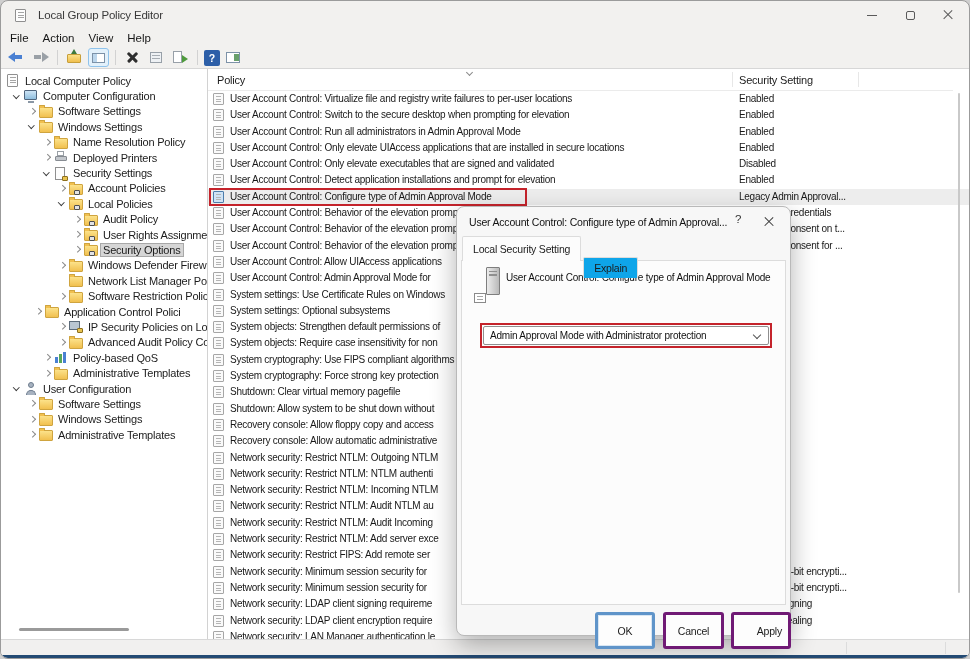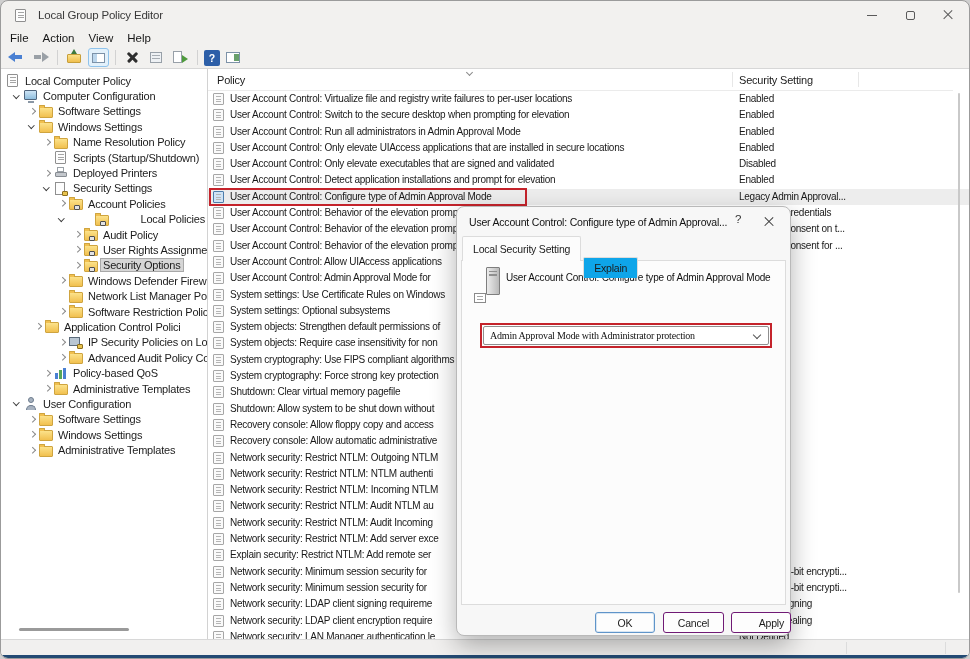--- a/index.html
+++ b/index.html
@@ -101,24 +101,24 @@
   .dlg-tab{height:21px;margin-top:21px;padding:4px 10px 0;font-size:10.5px;letter-spacing:-0.2px;color:#1c1c1c;background:#0ea5e9;border:1px solid #dcdcdc;border-bottom:none;border-radius:2px 2px 0 0;margin-right:2px;}
   .dlg-tab.active{height:25px;margin-top:0;padding-top:6px;background:#fcfcfc;}
   .dlg-page{position:absolute;left:4px;right:4px;top:53px;bottom:30px;background:#fcfcfc;border:1px solid #dcdcdc;z-index:1;}
   .dlg-icon{position:absolute;left:12px;top:6px;width:34px;height:36px;}
   .tower{position:absolute;left:12px;top:0;width:14px;height:28px;background:linear-gradient(to right,#ececec,#b9b9b9);border:1px solid #7e7e7e;border-radius:1px;}
   .tower::before{content:"";position:absolute;left:2px;top:3px;right:2px;height:7px;background:repeating-linear-gradient(to bottom,#8f8f8f 0 1.5px,transparent 1.5px 3.5px);}
   .pages{position:absolute;left:0;bottom:0;width:12px;height:10px;background:#fff;border:1px solid #8a8a8a;}
   .pages::before{content:"";position:absolute;left:2px;top:2px;right:2px;height:5px;background:repeating-linear-gradient(to bottom,#a5a5a5 0 1px,transparent 1px 2.6px);}
   .dlg-label{position:absolute;left:44px;top:11px;font-size:10px;letter-spacing:-0.2px;white-space:nowrap;color:#111;}
   .dd-outer{position:absolute;left:18px;top:62px;width:292px;height:25px;border:2px solid var(--anno,#c4232b);display:flex;align-items:center;padding:1px;}
-  .dropdown{flex:1;height:19px;background:#fff;border:1px solid #8f8f8f;border-radius:2px;display:flex;align-items:center;padding:0 20px 0 6px;font-size:10px;letter-spacing:-0.2px;color:#111;position:relative;white-space:nowrap;overflow:hidden;font-family:Liberation Serif, serif;}
+  .dropdown{flex:1;height:19px;background:#fff;border:1px solid #8f8f8f;border-radius:2px;display:flex;align-items:center;padding:0 20px 0 6px;font-size:10px;letter-spacing:-0.2px;color:#111;position:relative;white-space:nowrap;overflow:hidden;}
   .dd-chev{position:absolute;right:8px;top:5px;width:6px;height:6px;border-right:1.2px solid #555;border-bottom:1.2px solid #555;transform:rotate(45deg);}
   .dlg-btnrow{position:absolute;left:0;right:0;top:405px;height:21px;}
-  .dbtn{position:absolute;height:21px;font-family:"Liberation Sans",sans-serif;font-size:10.5px;letter-spacing:-0.2px;color:#1c1c1c;background:#fdfdfd;border:1px solid #701a75;border-radius:3px;}
+  .dbtn{position:absolute;height:37px;font-family:"Liberation Sans",sans-serif;font-size:10.5px;letter-spacing:-0.2px;color:#1c1c1c;background:#fdfdfd;border:3px solid #701a75;border-radius:3px;}
   .dbtn.default{border-color:#5f94c9;box-shadow:inset 0 0 0 1px #d8e6f3;}
   .pos-ok{left:138px;width:60px;} .pos-cancel{left:206px;width:61px;} .pos-apply{left:274px;width:60px;text-align:right;}
   
   .statusbar{position:absolute;left:0;right:0;bottom:0;height:19px;background:#f1f0ef;border-top:1px solid #d8d8d8;}
   .statusbar::after{content:"";position:absolute;left:0;right:0;bottom:0;height:3px;background:#234a73;}
   .ssep{position:absolute;top:2px;bottom:4px;width:1px;background:#dcdcdc;}
   .s1{left:845px;} .s2{left:944px;}
 </style>
 </head>
 <body>
@@ -178,40 +178,35 @@
           <span class="chev chev-expanded"></span>
           <span class="ico ico-folder"></span>
           <span class="tlabel">Windows Settings</span>
         </div>
         <div class="titem" style="padding-left: 41px;">
           <span class="chev chev-collapsed"></span>
           <span class="ico ico-folder"></span>
           <span class="tlabel">Name Resolution Policy</span>
         </div>
         <div class="titem" style="padding-left: 41px;">
-          <span class="chev chev-none"></span>
-          <span class="ico ico-scroll"></span>
-          <span class="tlabel">Scripts (Startup/Shutdown)</span>
-        </div>
-        <div class="titem" style="padding-left: 41px;">
           <span class="chev chev-collapsed"></span>
           <span class="ico ico-printer"></span>
           <span class="tlabel">Deployed Printers</span>
         </div>
         <div class="titem" style="padding-left: 41px;">
           <span class="chev chev-expanded"></span>
           <span class="ico ico-doc-lock"></span>
           <span class="tlabel">Security Settings</span>
         </div>
         <div class="titem" style="padding-left: 56px;">
           <span class="chev chev-collapsed"></span>
           <span class="ico ico-folder-lock"></span>
           <span class="tlabel">Account Policies</span>
         </div>
-        <div class="titem" style="padding-left: 56px; justify-content: space-between;">
+        <div class="titem" style="padding-left: 56px;">
           <span class="chev chev-expanded"></span>
           <span class="ico ico-folder-lock"></span>
           <span class="tlabel">Local Policies</span>
         </div>
         <div class="titem" style="padding-left: 71px;">
           <span class="chev chev-collapsed"></span>
           <span class="ico ico-folder-lock"></span>
           <span class="tlabel">Audit Policy</span>
         </div>
         <div class="titem" style="padding-left: 71px;">
@@ -431,21 +426,21 @@
             <span class="ptext">Network security: Restrict NTLM: Audit Incoming</span>
             <span class="vtext"></span>
           </div>
           <div class="lrow">
             <span class="pico"></span>
             <span class="ptext">Network security: Restrict NTLM: Add server exce</span>
             <span class="vtext"></span>
           </div>
           <div class="lrow">
             <span class="pico"></span>
-            <span class="ptext">Explain security: Restrict NTLM: Add remote ser</span>
+            <span class="ptext">Network security: Restrict FIPS: Add remote ser</span>
             <span class="vtext"></span>
           </div>
           <div class="lrow">
             <span class="pico"></span>
             <span class="ptext">Network security: Minimum session security for</span>
             <span class="vtext">Require 128-bit encrypti...</span>
           </div>
           <div class="lrow">
             <span class="pico"></span>
             <span class="ptext">Network security: Minimum session security for</span>

